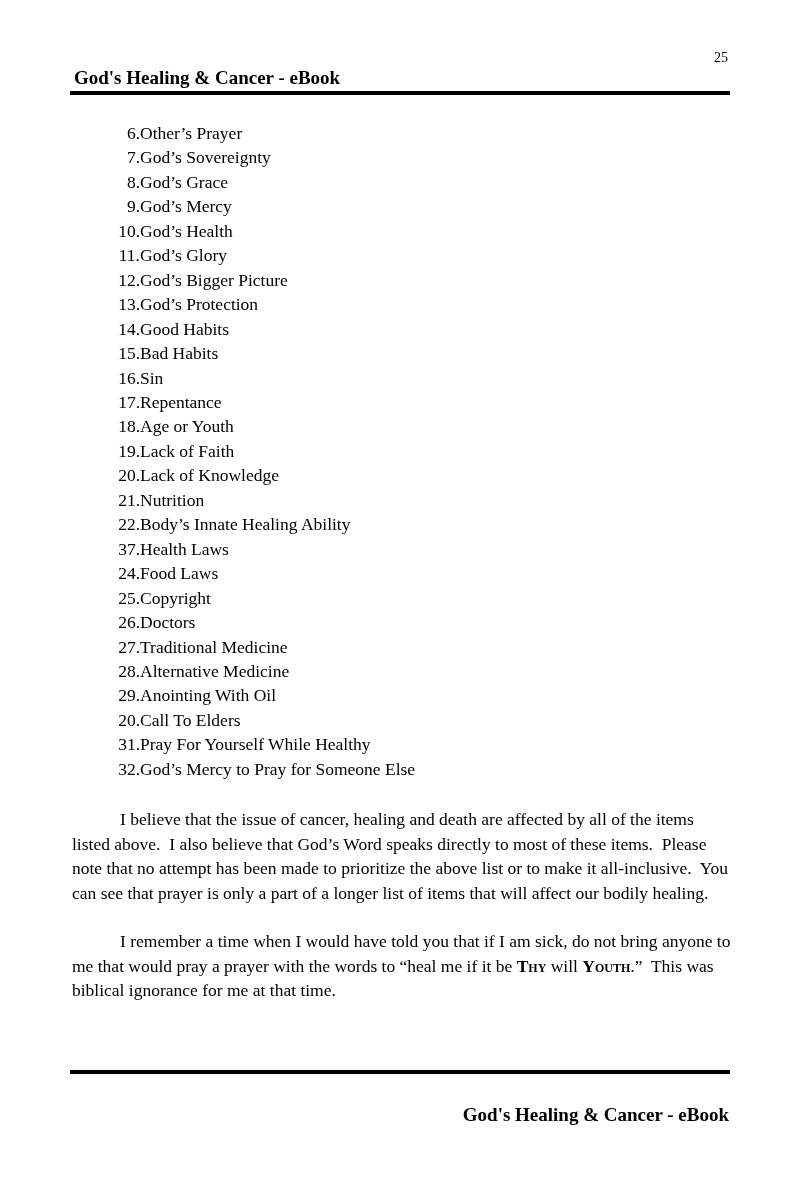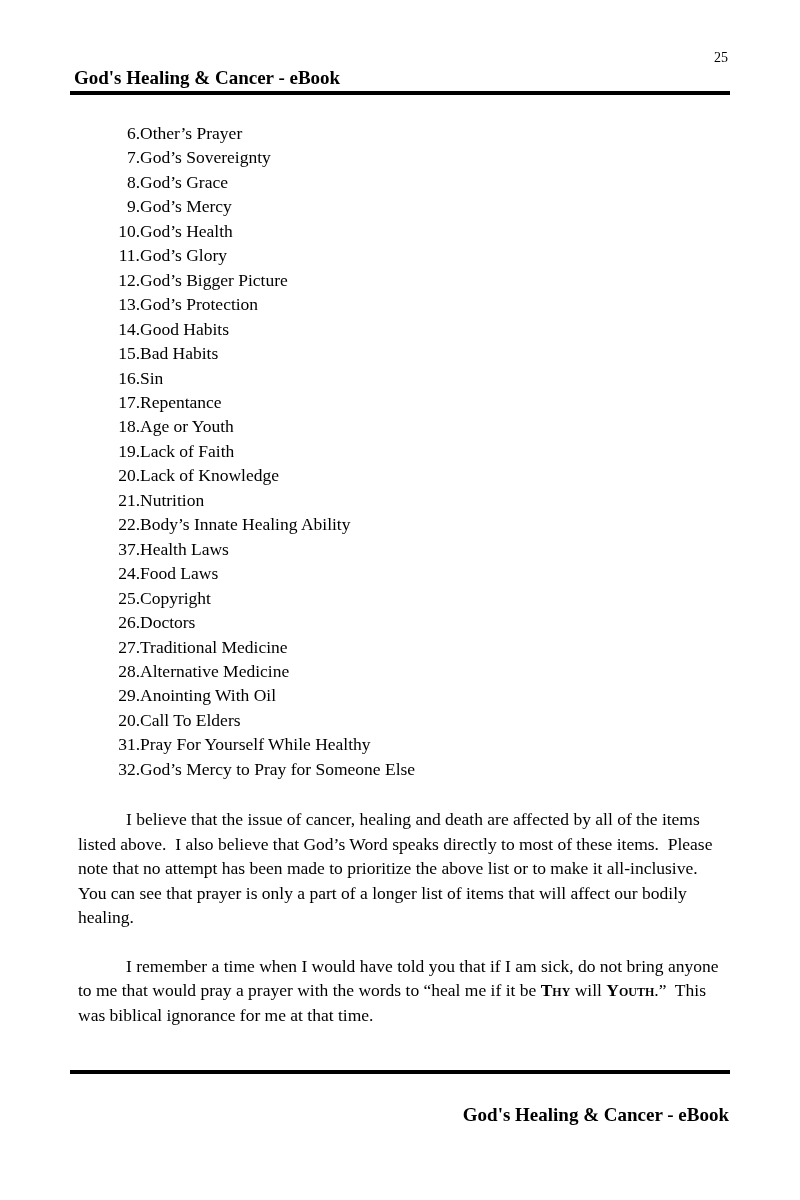--- a/index.html
+++ b/index.html
@@ -54,21 +54,21 @@
     line-height: 24.45px;
   }
   .list-row .num {
     flex: 0 0 68px;
     text-align: right;
   }
   .list-row .label {
     margin-left: 0;
   }
   .body-para {
-    margin: 6px;
+    margin: 0;
     font-size: 17.5px;
     line-height: 24.5px;
     text-indent: 48px;
     white-space: pre-wrap;
   }
   .para-1 { margin-top: 26px; }
   .para-2 { margin-top: 24px; }
   .smallcaps { font-variant: small-caps; font-weight: bold; }
   .footer-rule {
     position: absolute;

